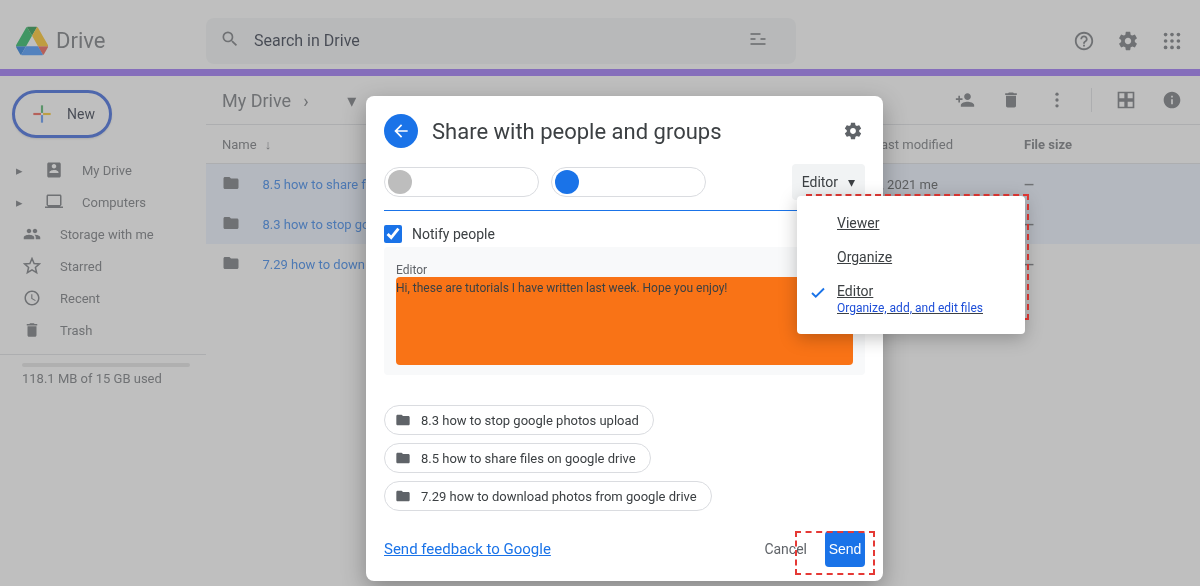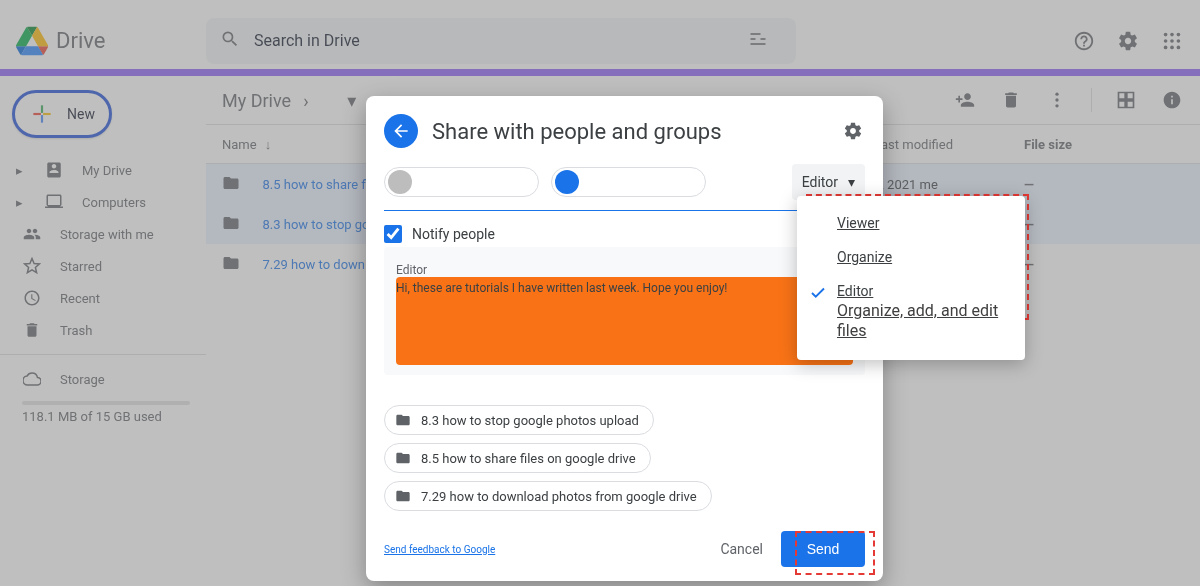--- a/index.html
+++ b/index.html
@@ -51,30 +51,30 @@
   .chip .av { width: 24px; height: 24px; border-radius: 50%; }
   .role-btn { margin-left: auto; height: 36px; padding: 0 10px; background: #f1f3f4; border-radius: 4px; display: flex; align-items: center; gap: 10px; color: #3c4043; font-size: 14px; cursor: pointer; }
   .notify { display: flex; align-items: center; gap: 10px; margin: 14px 0 4px 0; font-size: 14px; color: #3c4043; }
   .cb { width: 18px; height: 18px; accent-color: #1a73e8; }
   .msg-lbl { font-size: 12px; color: #5f6368; margin-top: 6px; }
   .msg-area { min-height: 88px; padding: 4px 0; font-size: 12px; color: #3c4043; background: #f97316; border-radius: 4px; }
   .msg-wrap { background: #f8f9fa; padding: 10px 12px; border-radius: 4px; margin-top: 4px; }
   .attach { display: flex; flex-direction: column; gap: 8px; margin-top: 30px; }
   .attach-chip { display: inline-flex; align-items: center; gap: 10px; border: 1px solid #dadce0; border-radius: 15px; height: 30px; padding: 0 14px 0 10px; font-size: 13px; color: #3c4043; width: fit-content; }
   .dlg-foot { display: flex; align-items: center; margin-top: 20px; }
-  .feedback { color: #1a73e8; font-size: 10px; text-decoration: underline; cursor: pointer; }
+  .feedback { color: #1a73e8; font-size: 15px; text-decoration: underline; cursor: pointer; }
   .spacer { flex: 1; }
   .cancel { color: #5f6368; font-size: 14px; cursor: pointer; margin-right: 18px; }
-  .send { background: #1a73e8; color: #fff; border: none; border-radius: 4px; height: 36px; width: 84px; font-size: 14px; cursor: pointer; }
+  .send { background: #1a73e8; color: #fff; border: none; border-radius: 4px; height: 36px; width: 40px; font-size: 14px; cursor: pointer; }
   .redbox1 { position: absolute; border: 2px dashed #e53935; pointer-events: none; right: -146px; top: 98px; width: 223px; height: 126px; }
   .redbox2 { position: absolute; border: 2px dashed #e53935; pointer-events: none; right: 8px; bottom: 6px; width: 80px; height: 44px; }
 
   .popover { position: absolute; left: 797px; top: 196px; width: 228px; background: #fff; border-radius: 4px; box-shadow: 0 4px 18px rgba(0,0,0,.25); padding: 10px 0; text-decoration: underline; }
   .pop-item { display: flex; align-items: flex-start; padding: 8px 16px 8px 40px; font-size: 14px; color: #3c4043; cursor: pointer; position: relative; line-height: 1.3; flex-direction: column; }
-  .pop-item .sub { font-size: 16px; color: #404040; }
+  .pop-item .sub { font-size: 12px; color: #1d4ed8; }
   .pop-item .check { position: absolute; left: 12px; top: 10px; color: #1a73e8; }
 </style>
 </head>
 <body>
 
 <div class="header">
   <div class="logo">
     <svg width="32" height="32" viewBox="0 0 87 78">
         <path fill="#0066da" d="M6.6 66.85l3.85 6.65c.8 1.4 1.95 2.5 3.3 3.3L27.5 53H0c0 1.55.4 3.1 1.2 4.5z"></path>
         <path fill="#00ac47" d="M43.65 25L29.9 1.2c-1.35.8-2.5 1.9-3.3 3.3l-25.4 44A9.06 9.06 0 000 53h27.5z"></path>
@@ -211,28 +211,20 @@
       </div>
     <div class="nav-item sub">
         <span class="nav-icon">
           <svg width="18" height="18" viewBox="0 0 24 24" fill="#5f6368">
             <path d="M6 19c0 1.1.9 2 2 2h8c1.1 0 2-.9 2-2V7H6v12zM19 4h-3.5l-1-1h-5l-1 1H5v2h14V4z"></path>
           </svg>
         </span>
         <span>Trash</span>
       </div>
     <div class="sep"></div>
-    <div class="nav-item sub">
-        <span class="nav-icon">
-          <svg width="18" height="18" viewBox="0 0 24 24" fill="#5f6368">
-            <path d="M19.35 10.04C18.67 6.59 15.64 4 12 4 9.11 4 6.6 5.64 5.35 8.04 2.34 8.36 0 10.91 0 14c0 3.31 2.69 6 6 6h13c2.76 0 5-2.24 5-5 0-2.64-2.05-4.78-4.65-4.96z" fill="none" stroke="#5f6368" stroke-width="2"></path>
-          </svg>
-        </span>
-        <span>Storage</span>
-      </div>
     <div class="storage-bar"></div>
     <div class="storage-text">118.1 MB of 15 GB used</div>
   </div>
 
   <div class="main">
     <div class="path">
       <span>My Drive</span>
       <span style="color:#5f6368">›</span>
       <span style="color:#5f6368">&nbsp;&nbsp;&nbsp;&nbsp;&nbsp;&nbsp;▾</span>
       <div class="path-right">

